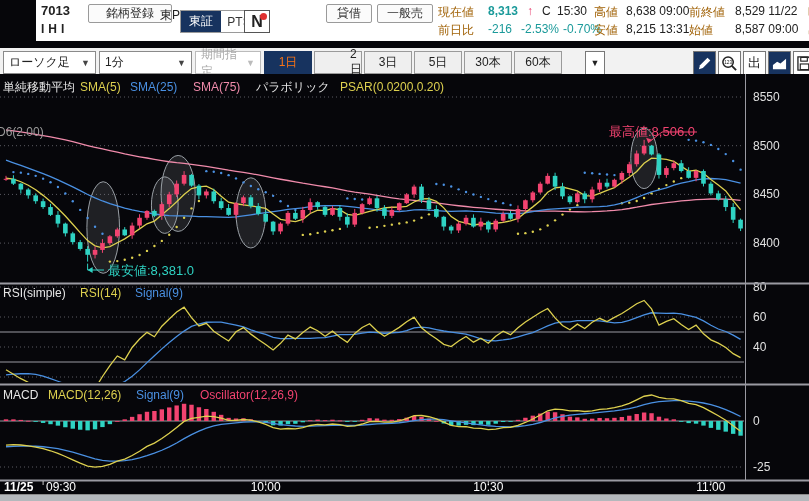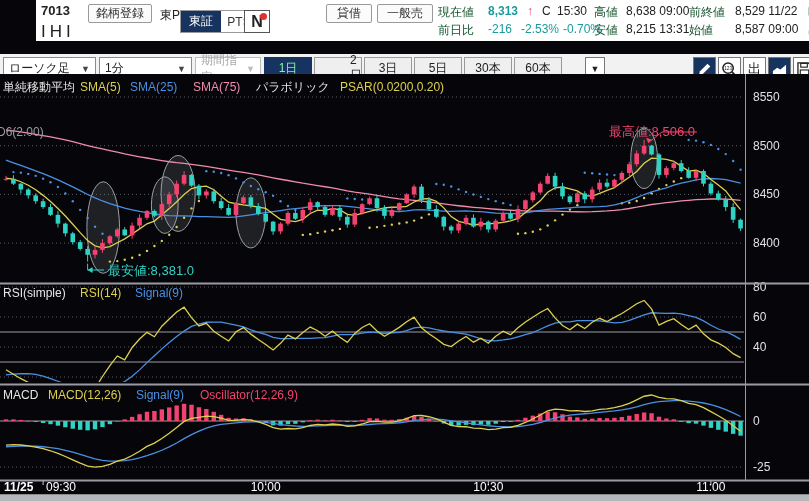--- a/index.html
+++ b/index.html
@@ -1,58 +1,58 @@
 <!DOCTYPE html>
 <html><head>
 <meta charset="utf-8">
 <style>
   * { margin:0; padding:0; box-sizing:border-box; }
   html,body { font-family:"Liberation Sans", sans-serif; }
   .app { position:relative; width:809px; height:501px; background:#06060a; overflow:hidden; }
   
   .header { position:absolute; top:0; left:12px; width:809px; height:41px; background:#ffffff; color:#222; font-size:12px;margin-left:24px; }
   .hdr-code { position:absolute; left:5px; top:3px; font-size:13px; font-weight:bold; }
-  .hdr-name { position:absolute; left:5px; top:22px; font-size:17px; letter-spacing:4px; }
+  .hdr-name { position:absolute; left:5px; top:22px; font-size:12px; letter-spacing:4px;font-weight:bold; }
   .btn { position:absolute; height:19px; border:1px solid #9a9a9a; border-radius:2px; background:#fbfbfb; font-size:12px; color:#333; display:flex; align-items:center; justify-content:center; cursor:pointer; }
   .hdr-market { position:absolute; left:124px; top:7px;text-align:center; }
   .toggle { position:absolute; left:144px; top:10px; height:23px; display:flex; border:1px solid #9a9a9a; background:#fff; }
   .toggle .on { width:40px; background:#17335f; color:#fff; display:flex; align-items:center; justify-content:center; }
   .toggle .off { width:36px; color:#333; display:flex; align-items:center; justify-content:center; }
   .news { position:absolute; left:208px; top:10px; width:26px; height:23px; border:1px solid #555; background:#fff; font-weight:bold; font-size:16px; display:flex; align-items:center; justify-content:center; }
   .news .dot { position:absolute; right:2px; top:2px; width:7px; height:7px; border-radius:50%; background:#e03030; }
   .f { position:absolute; white-space:nowrap; }
-  .lbl { color:#14532d; }
+  .lbl { color:#a16207; }
   .val { color:#222; }
   .teal { color:#1b9a9a; }
   .pink { color:#e84070; }
   
-  .toolbar { position:absolute; top:54px; left:0; width:809px; height:33px; background:#f2f2f2; border-bottom:3px solid #17171c; }
+  .toolbar { position:absolute; top:48px; left:0; width:809px; height:33px; background:#f2f2f2; border-bottom:3px solid #17171c; }
   .dd { position:absolute; top:3px; height:23px; border:1px solid #8a8a8a; background:#fff; font-size:12px; color:#222; display:flex; align-items:center; justify-content:space-between; padding:0 5px; cursor:pointer; }
   .dd .car { font-size:9px; color:#444; }
   .dd.dis { color:#aaa; border-color:#bbb; }
   .dd.dis .car { color:#bbb; }
   .rbtn { position:absolute; top:3px; width:48px; height:23px; border:1px solid #9a9a9a; background:#efefef; font-size:12px; color:#222; display:flex; align-items:center; justify-content:center; cursor:pointer; }
-  .rbtn.active { background:#17335f; color:#86efac; border-color:#17335f; }
+  .rbtn.active { background:#17335f; color:#f97316; border-color:#17335f; }
   .ibtn { position:absolute; top:3px; width:23px; height:24px; border:1px solid #777; background:#fff; display:flex; align-items:center; justify-content:center; cursor:pointer; font-size:13px; color:#222; }
   .ibtn.navy { background:#17335f; color:#fff; }
   
   .chartwrap { position:absolute; top:74px; left:0; width:809px; height:427px; background:#06060a; }
   svg { display:block; }
   svg text { font-family:"Liberation Sans", sans-serif; }
   .scrollbar { position:absolute; left:0; top:420px; width:809px; height:7px; background:#b4b8bc; border-top:1px solid #8a8a8a; cursor:pointer; }
 </style>
 </head>
 <body>
 
 <div class="app">
 
   <div class="header">
     <span class="hdr-code">7013</span>
     <span class="hdr-name">IHI</span>
-    <div class="btn" style="left:52px;top:4px;width:64px;font-family:Liberation Serif, serif;">銘柄登録</div>
+    <div class="btn" style="left:52px;top:4px;width:84px;font-family:Liberation Serif, serif;">銘柄登録</div>
     <span class="hdr-market">東P</span>
     <div class="toggle">
       <span class="on">東証</span>
       <span class="off">PTS</span>
     </div>
     <div class="news">
       <span>N</span>
       <span class="dot"></span>
     </div>
     <div class="btn" style="left:290px;top:4px;width:46px;">貸借</div>

